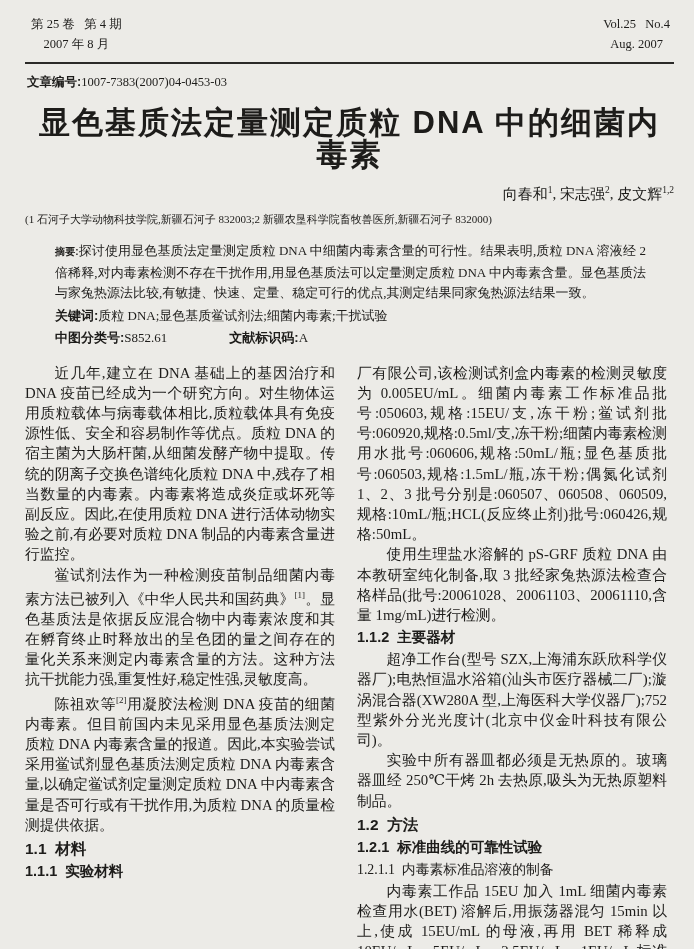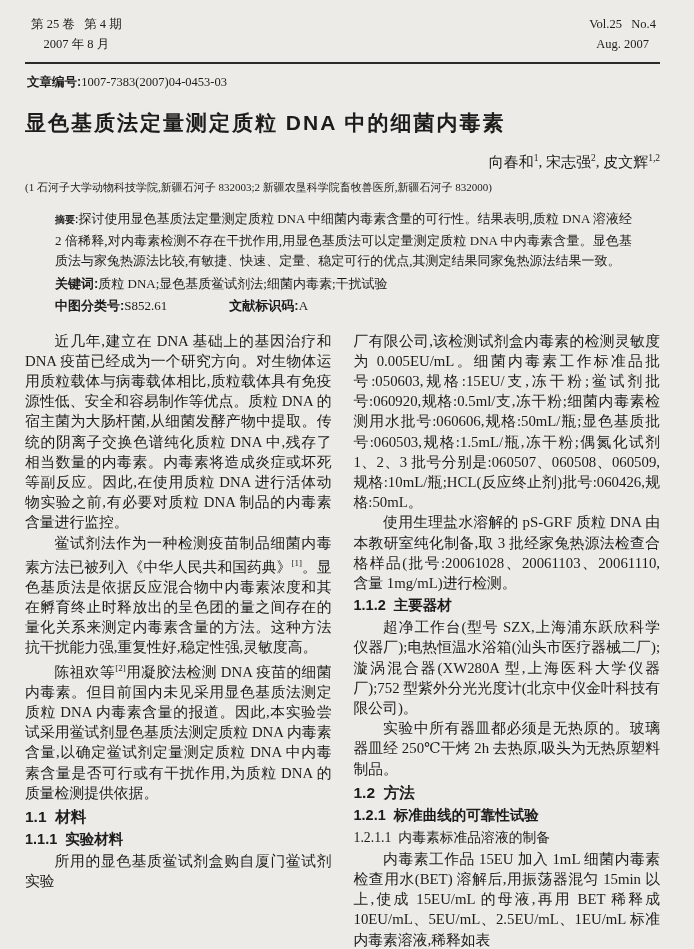--- a/index.html
+++ b/index.html
@@ -6,39 +6,39 @@
   body {
     width:694px; height:949px;
     background:#ecebe7;
     color:#1d1c1a;
     font-family:"Liberation Serif","DejaVu Serif",serif;
     overflow:hidden;
   }
   .page {
     box-sizing:border-box;
     width:694px; height:949px;
-    padding:12px 34px 0 25px;
+    padding:12px 20px 0 25px;
     overflow:hidden;
   }
   .hei { font-family:"Liberation Sans","DejaVu Sans",sans-serif; font-weight:bold; }
 
   
   .masthead { display:flex; justify-content:space-between; align-items:center; padding:2px 4px 4px 6px; }
   .mh-side { font-size:12.5px; line-height:20px; text-align:center; white-space:nowrap; }
   .mh-center { text-align:center; }
   .mh-center .cn { font-size:17px; letter-spacing:1px; line-height:22px; }
   .mh-center .en { font-size:13.5px; line-height:20px; }
   .head-rule { border:none; border-top:2px solid #2b2a28; margin:4px 0 10px 0; }
 
   
   .article-id { font-size:12.5px; margin:2px 0 16px 2px; }
   .article-id .lbl { font-size:12.5px; }
 
   
-  .title { text-align:left; font-size:21px; letter-spacing:2px; margin:10px 0 14px 0; line-height:32px; }
+  .title { text-align:center; font-size:31px; letter-spacing:2px; margin:10px 0 14px 0; line-height:32px; }
   .authors { text-align:right; font-size:15px; margin:2px 0 8px 0; }
   .authors .sup { vertical-align:super; font-size:9.5px; }
   .affiliation { text-align:left; font-size:11px; margin:0 0 14px 0; color:#22211f; }
 
   
   .abs-block { margin:4px 28px 0 30px; font-size:13px; line-height:20.5px; text-align:justify; }
   .abs-block p { margin:0; }
   .abs-block .lbl { font-size:10px; }
   .meta-row { margin:2px 28px 0 30px; font-size:13px; line-height:20.5px; }
   .clc-gap { display:inline-block; width:62px; }
@@ -98,21 +98,20 @@
   </div>
 
   <div class="columns">
 
     <div class="col">
       <p>近几年,建立在 DNA 基础上的基因治疗和 DNA 疫苗已经成为一个研究方向。对生物体运用质粒载体与病毒载体相比,质粒载体具有免疫源性低、安全和容易制作等优点。质粒 DNA 的宿主菌为大肠杆菌,从细菌发酵产物中提取。传统的阴离子交换色谱纯化质粒 DNA 中,残存了相当数量的内毒素。内毒素将造成炎症或坏死等副反应。因此,在使用质粒 DNA 进行活体动物实验之前,有必要对质粒 DNA 制品的内毒素含量进行监控。</p>
       <p><span>鲎试剂法作为一种检测疫苗制品细菌内毒素方法已被列入《中华人民共和国药典》</span><span class="sup">[1]</span><span>。显色基质法是依据反应混合物中内毒素浓度和其在孵育终止时释放出的呈色团的量之间存在的量化关系来测定内毒素含量的方法。这种方法抗干扰能力强,重复性好,稳定性强,灵敏度高。</span></p>
       <p><span>陈祖欢等</span><span class="sup">[2]</span><span>用凝胶法检测 DNA 疫苗的细菌内毒素。但目前国内未见采用显色基质法测定质粒 DNA 内毒素含量的报道。因此,本实验尝试采用鲎试剂显色基质法测定质粒 DNA 内毒素含量,以确定鲎试剂定量测定质粒 DNA 中内毒素含量是否可行或有干扰作用,为质粒 DNA 的质量检测提供依据。</span></p>
       <div class="sec2">1.1&nbsp;&nbsp;材料</div>
       <div class="sec3">1.1.1&nbsp;&nbsp;实验材料</div>
-      <p>所用的显色基质鲎试剂盒购自厦门鲎试剂实验</p>
     </div>
 
     <div class="col">
       <p class="cont">厂有限公司,该检测试剂盒内毒素的检测灵敏度为 0.005EU/mL。细菌内毒素工作标准品批号:050603,规格:15EU/支,冻干粉;鲎试剂批号:060920,规格:0.5ml/支,冻干粉;细菌内毒素检测用水批号:060606,规格:50mL/瓶;显色基质批号:060503,规格:1.5mL/瓶,冻干粉;偶氮化试剂 1、2、3 批号分别是:060507、060508、060509,规格:10mL/瓶;HCL(反应终止剂)批号:060426,规格:50mL。</p>
       <p>使用生理盐水溶解的 pS-GRF 质粒 DNA 由本教研室纯化制备,取 3 批经家兔热源法检查合格样品(批号:20061028、20061103、20061110,含量 1mg/mL)进行检测。</p>
       <div class="sec3">1.1.2&nbsp;&nbsp;主要器材</div>
       <p>超净工作台(型号 SZX,上海浦东跃欣科学仪器厂);电热恒温水浴箱(汕头市医疗器械二厂);漩涡混合器(XW280A 型,上海医科大学仪器厂);752 型紫外分光光度计(北京中仪金叶科技有限公司)。</p>
       <p>实验中所有器皿都必须是无热原的。玻璃器皿经 250℃干烤 2h 去热原,吸头为无热原塑料制品。</p>
       <div class="sec2">1.2&nbsp;&nbsp;方法</div>
       <div class="sec3">1.2.1&nbsp;&nbsp;标准曲线的可靠性试验</div>

